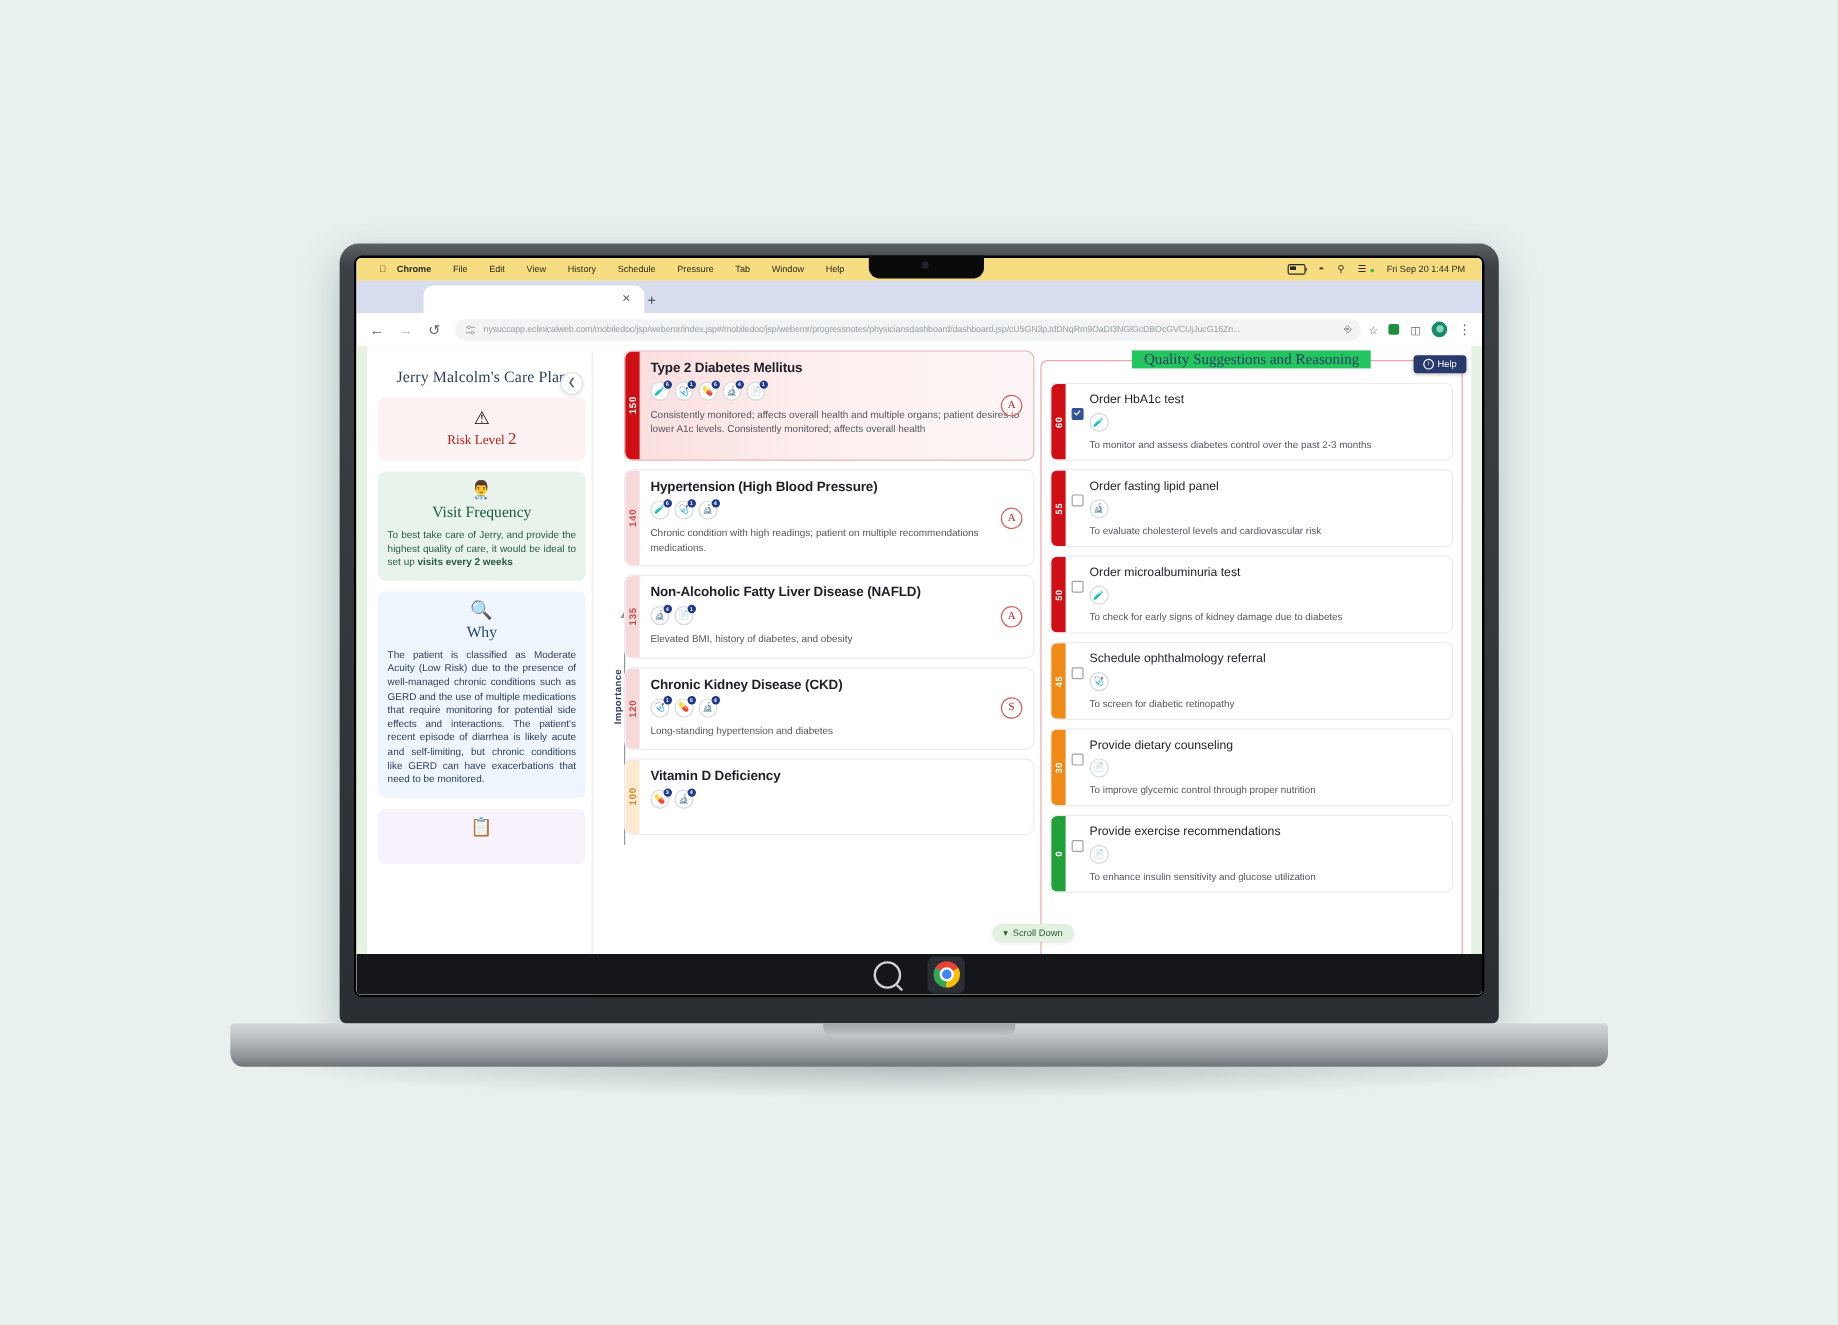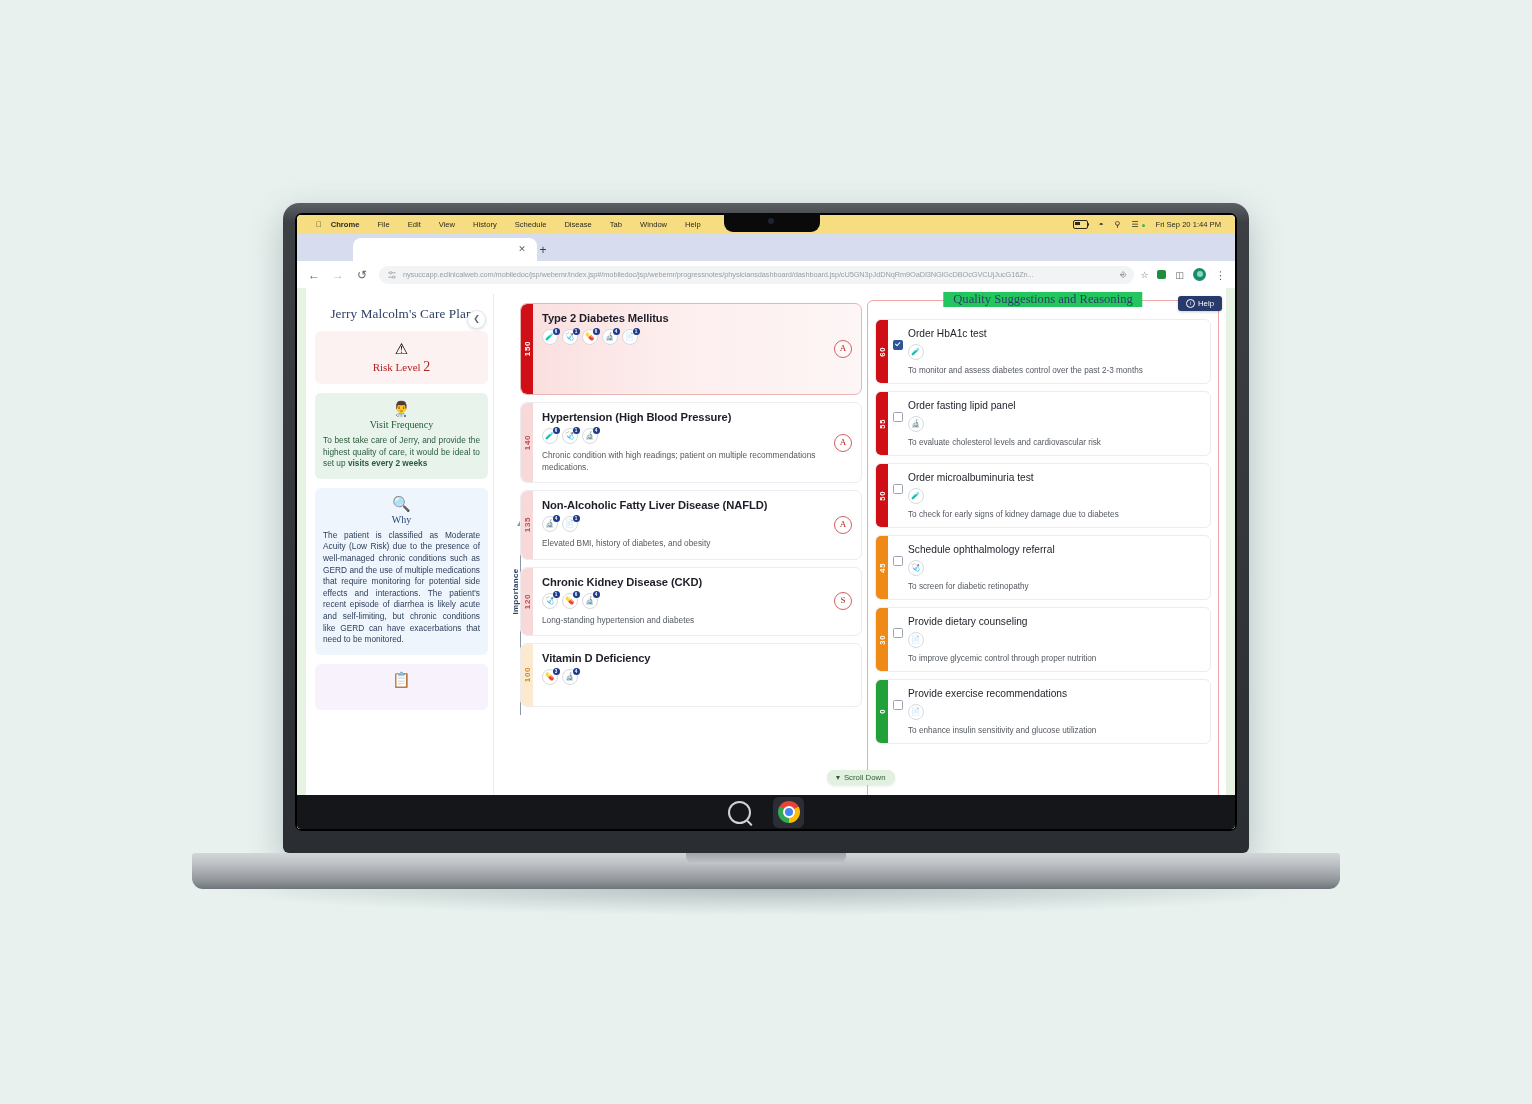--- a/index.html
+++ b/index.html
@@ -105,36 +105,36 @@
   .sb-card.risk{background:#fdf2f2;text-align:center;padding-top:9px;}
   .sb-card.visit{background:#e8f3ec;text-align:center;}
   .sb-card.why{background:#eff5fd;}
   .sb-card.notes{background:#f7f2fb;text-align:center;height:30px;}
   .sb-ico{font-size:15px;line-height:18px;display:block;}
   .sb-risk-label{
     font-family:"Liberation Serif",serif;color:#b3221f;font-size:11px;margin-top:1px;
   }
   .sb-risk-label b{font-size:14px;font-weight:normal;}
   .sb-head{
-    font-family:"Liberation Serif",serif;font-size:10px;color:#1d5d37;margin-top:1px;
+    font-family:"Liberation Serif",serif;font-size:13px;color:#1d5d37;margin-top:1px;
   }
   .sb-head.blue{color:#24456e;}
   .sb-body{
     font-size:8.3px;line-height:11.6px;color:#2a5a3c;text-align:justify;margin-top:5px;
   }
   .sb-body.blue{color:#2d3f59;}
   .sb-body b{font-weight:bold;}
   .sb-collapse{
     position:absolute;left:170px;top:22px;width:17px;height:17px;border-radius:50%;
     background:#fff;border:1px solid #e4e7ea;color:#5a6270;font-size:8px;line-height:15px;
     text-align:center;box-shadow:0 1px 3px rgba(0,0,0,.12);z-index:6;
   }
   .divider{position:absolute;left:196px;top:6px;width:1px;height:535px;background:#e9edf1;}
   
-  .cond-col{position:absolute;left:205px;top:15px;width:360px;height:535px;}
+  .cond-col{position:absolute;left:205px;top:4px;width:360px;height:535px;}
   .imp-axis{
     position:absolute;left:4px;top:222px;width:14px;height:190px;
   }
   .imp-label{
     position:absolute;left:-24px;top:62px;width:66px;
     transform:rotate(-90deg);font-size:8px;font-weight:bold;color:#2c3f63;
     letter-spacing:.3px;text-align:center;
   }
   .imp-line{position:absolute;left:14px;top:0;width:1px;height:190px;background:#8b97ad;}
   .imp-arrow{position:absolute;left:11px;top:-4px;width:0;height:0;
@@ -245,21 +245,21 @@
   <div class="screen">
 
     <div class="menubar">
       <span class="apple"></span>
       <span class="mb-item bold">Chrome</span>
       <span class="mb-item">File</span>
       <span class="mb-item">Edit</span>
       <span class="mb-item">View</span>
       <span class="mb-item">History</span>
       <span class="mb-item">Schedule</span>
-      <span class="mb-item">Disease</span>
+      <span class="mb-item">Pressure</span>
       <span class="mb-item">Tab</span>
       <span class="mb-item">Window</span>
       <span class="mb-item">Help</span>
       <span class="mb-right">
         <span class="batt">
             <i></i>
           </span>
         <span style="font-size:8px;">◓</span>
         <span style="font-size:8px;">⚲</span>
         <span style="font-size:8px;">☰</span>
@@ -356,20 +356,21 @@
               </div>
               <div class="cond-main">
                 <div class="cond-title">Type 2 Diabetes Mellitus</div>
                 <div class="cond-icons">
                   <div class="cicon">🧪<span class="bdg">6</span></div>
                   <div class="cicon">🩺<span class="bdg">1</span></div>
                   <div class="cicon">💊<span class="bdg">6</span></div>
                   <div class="cicon">🔬<span class="bdg">4</span></div>
                   <div class="cicon">📄<span class="bdg">1</span></div>
                 </div>
+                <div class="cond-desc">Consistently monitored; affects overall health and multiple organs; patient desires to lower A1c levels.  Consistently monitored; affects overall health</div>
               </div>
               <div class="sev">A</div>
             </div>
             <div class="cond">
               <div class="cond-rail" style="background: rgb(247, 217, 217);">
                 <span class="rail-num" style="color: rgb(192, 80, 77);">140</span>
               </div>
               <div class="cond-main">
                 <div class="cond-title">Hypertension (High Blood Pressure)</div>
                 <div class="cond-icons">

